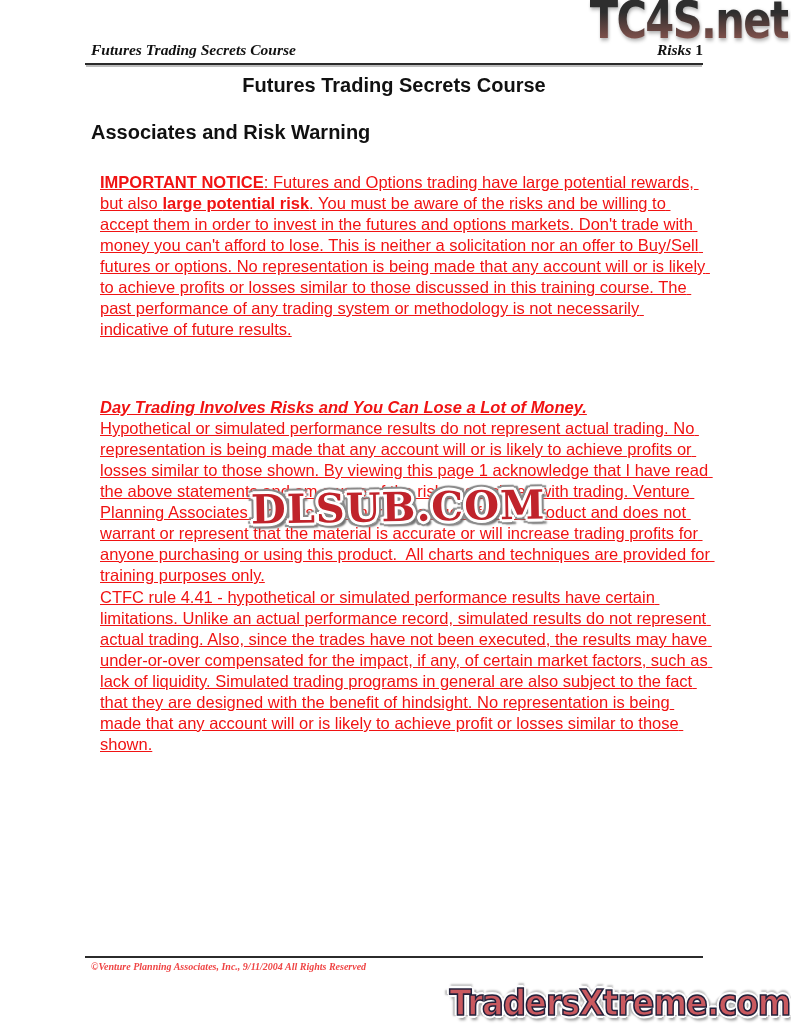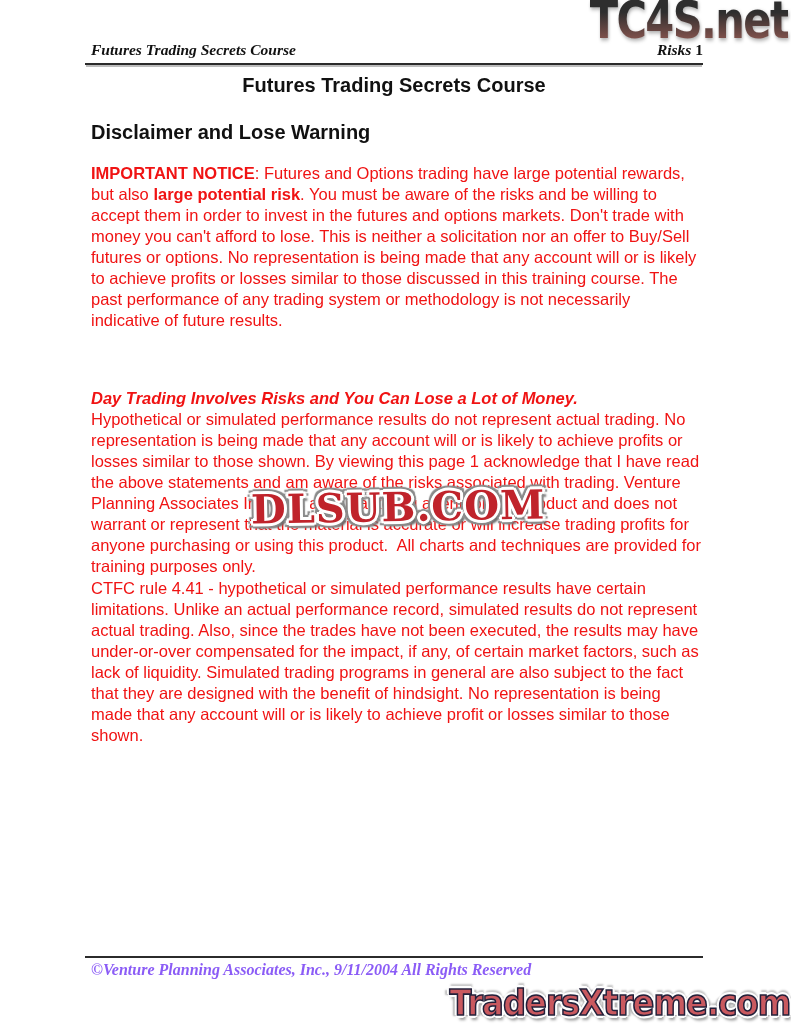--- a/index.html
+++ b/index.html
@@ -42,23 +42,24 @@
   .title{
     position:absolute;left:85px;top:74px;width:618px;text-align:center;
     font-weight:bold;font-size:20px;color:#111;
   }
   .heading{
     position:absolute;left:91px;top:121px;
     font-weight:bold;font-size:20px;color:#111;
   }
 
   .body{
-    position:absolute;left:91px;width:612px;margin:0;
+    position:absolute;left:91px;width:612px;margin:9px;
     font-size:16.5px;line-height:21px;color:var(--body_red,#f01313);
     white-space:pre-wrap;
+    text-decoration:underline;
   }
   .p1{top:163px;}
   .p2{top:388px;}
   .p3{top:578px;}
 
   
   .stamp{
     position:absolute;left:251px;top:487px;
     font-family:"DejaVu Serif",serif;font-weight:bold;
     font-size:40px;line-height:1;letter-spacing:1px;
@@ -72,21 +73,21 @@
   }
 
   
   .footer{
     position:absolute;left:85px;top:956px;width:618px;
     border-top:2px solid #2b2b2b;padding-top:3px;
   }
   .footer-text{
     margin-left:6px;
     font-family:"Liberation Serif",serif;font-weight:bold;font-style:italic;
-    font-size:16px;color:#8b5cf6;
+    font-size:10px;color:#ef4444;
   }
 
   
   .tx{
     position:absolute;right:1px;bottom:1px;
     font-family:"DejaVu Sans",sans-serif;font-weight:bold;
     font-size:35px;line-height:1.15;letter-spacing:-1px;
     transform:scaleX(.92);transform-origin:bottom right;
     color:var(--tx_red,#c9595f);
     -webkit-text-stroke:1.6px #23203a;
@@ -103,21 +104,21 @@
 
   <div class="tc4s">TC4S.net</div>
 
   <div class="hdr">
     <span class="hdr-left">Futures Trading Secrets Course</span>
     <span class="hdr-right"><span class="pg-label">Risks</span>&nbsp;<span class="pg-num">1</span></span>
   </div>
 
   <div class="title">Futures Trading Secrets Course</div>
 
-  <div class="heading">Disclaimer and Lose Warning</div>
+  <div class="heading">Associates and Risk Warning</div>
 
   <p class="body p1"><span class="b">IMPORTANT NOTICE</span><span>: Futures and Options trading have large potential rewards, but also </span><span class="b">large potential risk</span><span>. You must be aware of the risks and be willing to accept them in order to invest in the futures and options markets. Don't trade with money you can't afford to lose. This is neither a solicitation nor an offer to Buy/Sell futures or options. No representation is being made that any account will or is likely to achieve profits or losses similar to those discussed in this training course. The past performance of any trading system or methodology is not necessarily indicative of future results.</span></p>
 
   <p class="body p2"><span class="b i">Day Trading Involves Risks and You Can Lose a Lot of Money.</span><br><span>Hypothetical or simulated performance results do not represent actual trading. No representation is being made that any account will or is likely to achieve profits or losses similar to those shown. By viewing this page 1 acknowledge that I have read the above statements and am aware of the risks associated with trading. Venture Planning Associates Inc. acts as a marketing agent for this product and does not warrant or represent that the material is accurate or will increase trading profits for anyone purchasing or using this product.  All charts and techniques are provided for training purposes only.</span></p>
 
   <p class="body p3"><span>CTFC rule 4.41 - hypothetical or simulated performance results have certain limitations. Unlike an actual performance record, simulated results do not represent actual trading. Also, since the trades have not been executed, the results may have under-or-over compensated for the impact, if any, of certain market factors, such as lack of liquidity. Simulated trading programs in general are also subject to the fact that they are designed with the benefit of hindsight. No representation is being made that any account will or is likely to achieve profit or losses similar to those shown.</span></p>
 
   <div class="stamp">DLSUB.COM</div>
 
   <div class="footer">

